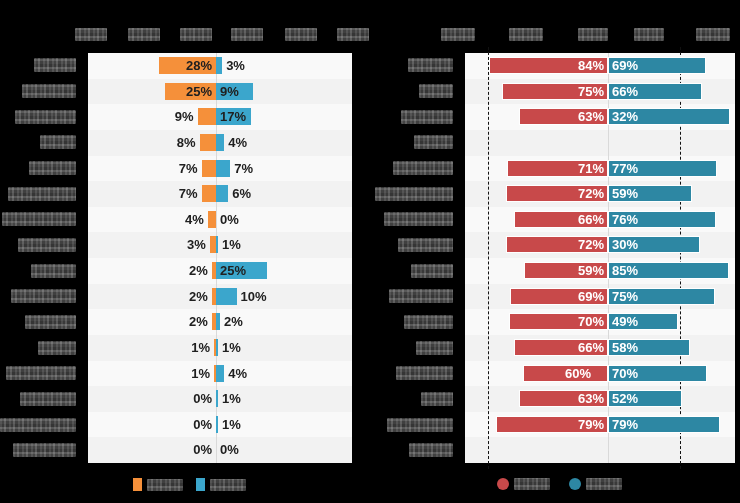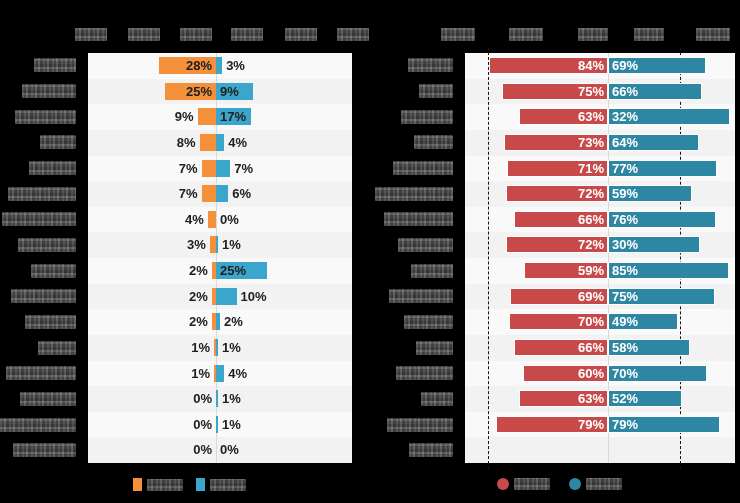--- a/index.html
+++ b/index.html
@@ -275,26 +275,20 @@
             <div class="val val-light" style="right: 131px;">75%</div>
             <div class="bar bar-teal" style="left: 143px; width: 93.72px;"></div>
             <div class="val val-light" style="left: 147px;">66%</div>
           </div>
           <div class="row" style="top: 51.25px;">
             <div class="bar l bar-red" style="left: 53.54px; width: 89.46px;"></div>
             <div class="val val-light" style="right: 131px;">63%</div>
             <div class="bar bar-teal" style="left: 143px; width: 122.12px;"></div>
             <div class="val val-light" style="left: 147px;">32%</div>
           </div>
-          <div class="row" style="top: 76.875px;">
-            <div class="bar l bar-red" style="left: 39.34px; width: 103.66px;"></div>
-            <div class="val val-light" style="right: 131px;">73%</div>
-            <div class="bar bar-teal" style="left: 143px; width: 90.88px;"></div>
-            <div class="val val-light" style="left: 147px;">64%</div>
-          </div>
           <div class="row" style="top: 102.5px;">
             <div class="bar l bar-red" style="left: 42.18px; width: 100.82px;"></div>
             <div class="val val-light" style="right: 131px;">71%</div>
             <div class="bar bar-teal" style="left: 143px; width: 109.34px;"></div>
             <div class="val val-light" style="left: 147px;">77%</div>
           </div>
           <div class="row" style="top: 128.125px;">
             <div class="bar l bar-red" style="left: 40.76px; width: 102.24px;"></div>
             <div class="val val-light" style="right: 131px;">72%</div>
             <div class="bar bar-teal" style="left: 143px; width: 83.78px;"></div>
@@ -331,21 +325,21 @@
             <div class="val val-light" style="left: 147px;">49%</div>
           </div>
           <div class="row" style="top: 281.875px;">
             <div class="bar l bar-red" style="left: 49.28px; width: 93.72px;"></div>
             <div class="val val-light" style="right: 131px;">66%</div>
             <div class="bar bar-teal" style="left: 143px; width: 82.36px;"></div>
             <div class="val val-light" style="left: 147px;">58%</div>
           </div>
           <div class="row" style="top: 307.5px;">
             <div class="bar l bar-red" style="left: 57.8px; width: 85.2px;"></div>
-            <div class="val val-light" style="right: 131px;">60%</div>
+            <div class="val val-light" style="right: 144px;">60%</div>
             <div class="bar bar-teal" style="left: 143px; width: 99.4px;"></div>
             <div class="val val-light" style="left: 147px;">70%</div>
           </div>
           <div class="row" style="top: 333.125px;">
             <div class="bar l bar-red" style="left: 53.54px; width: 89.46px;"></div>
             <div class="val val-light" style="right: 131px;">63%</div>
             <div class="bar bar-teal" style="left: 143px; width: 73.84px;"></div>
             <div class="val val-light" style="left: 147px;">52%</div>
           </div>
           <div class="row" style="top: 358.75px;">

